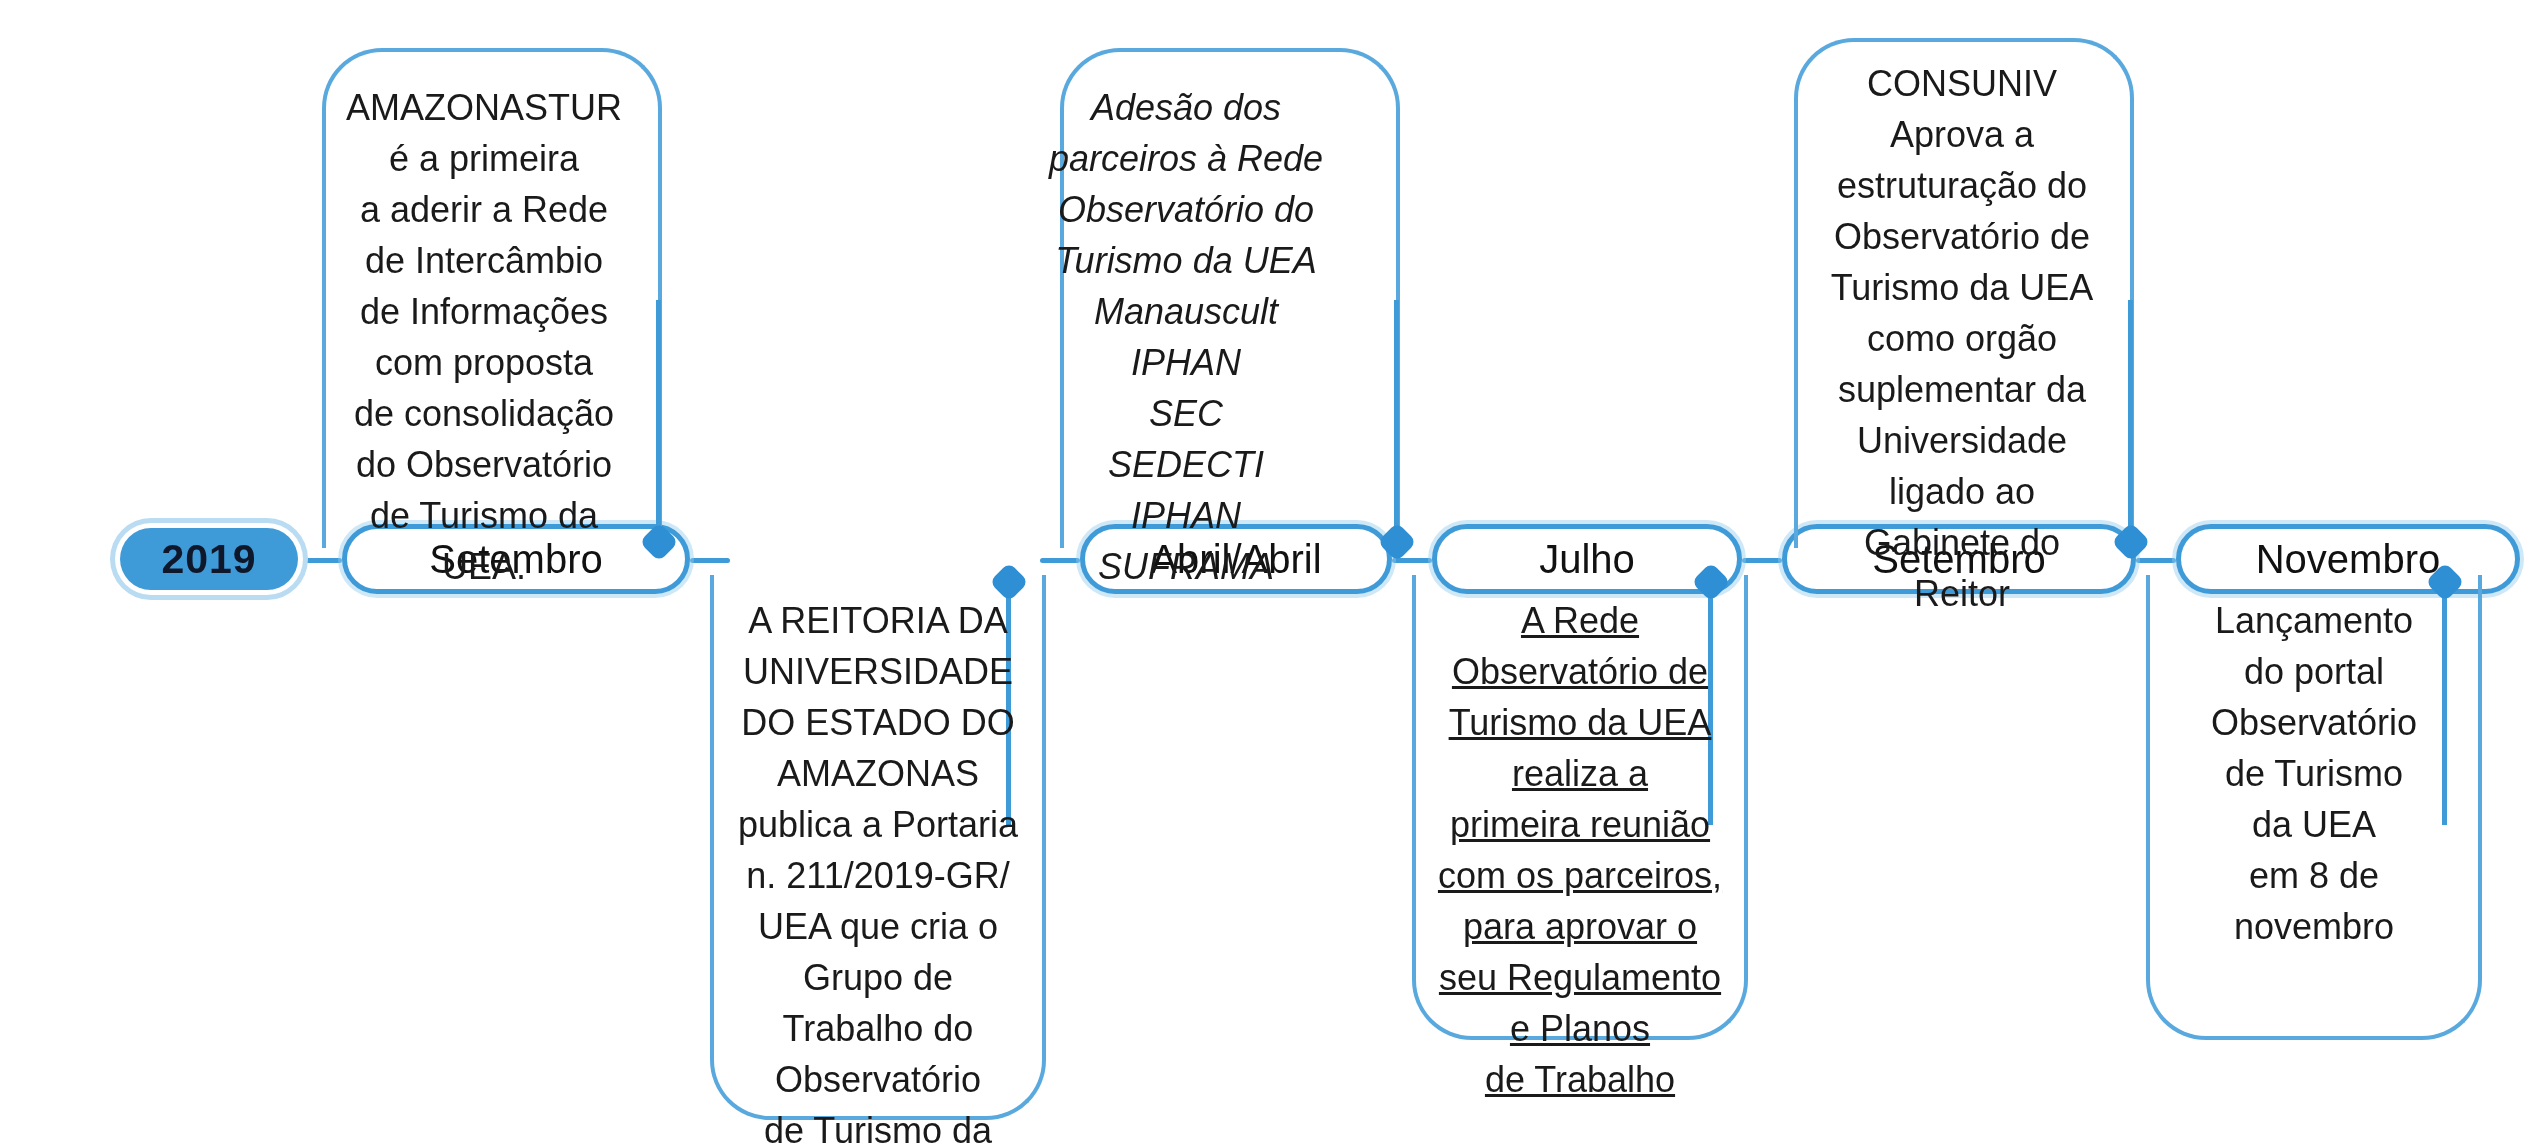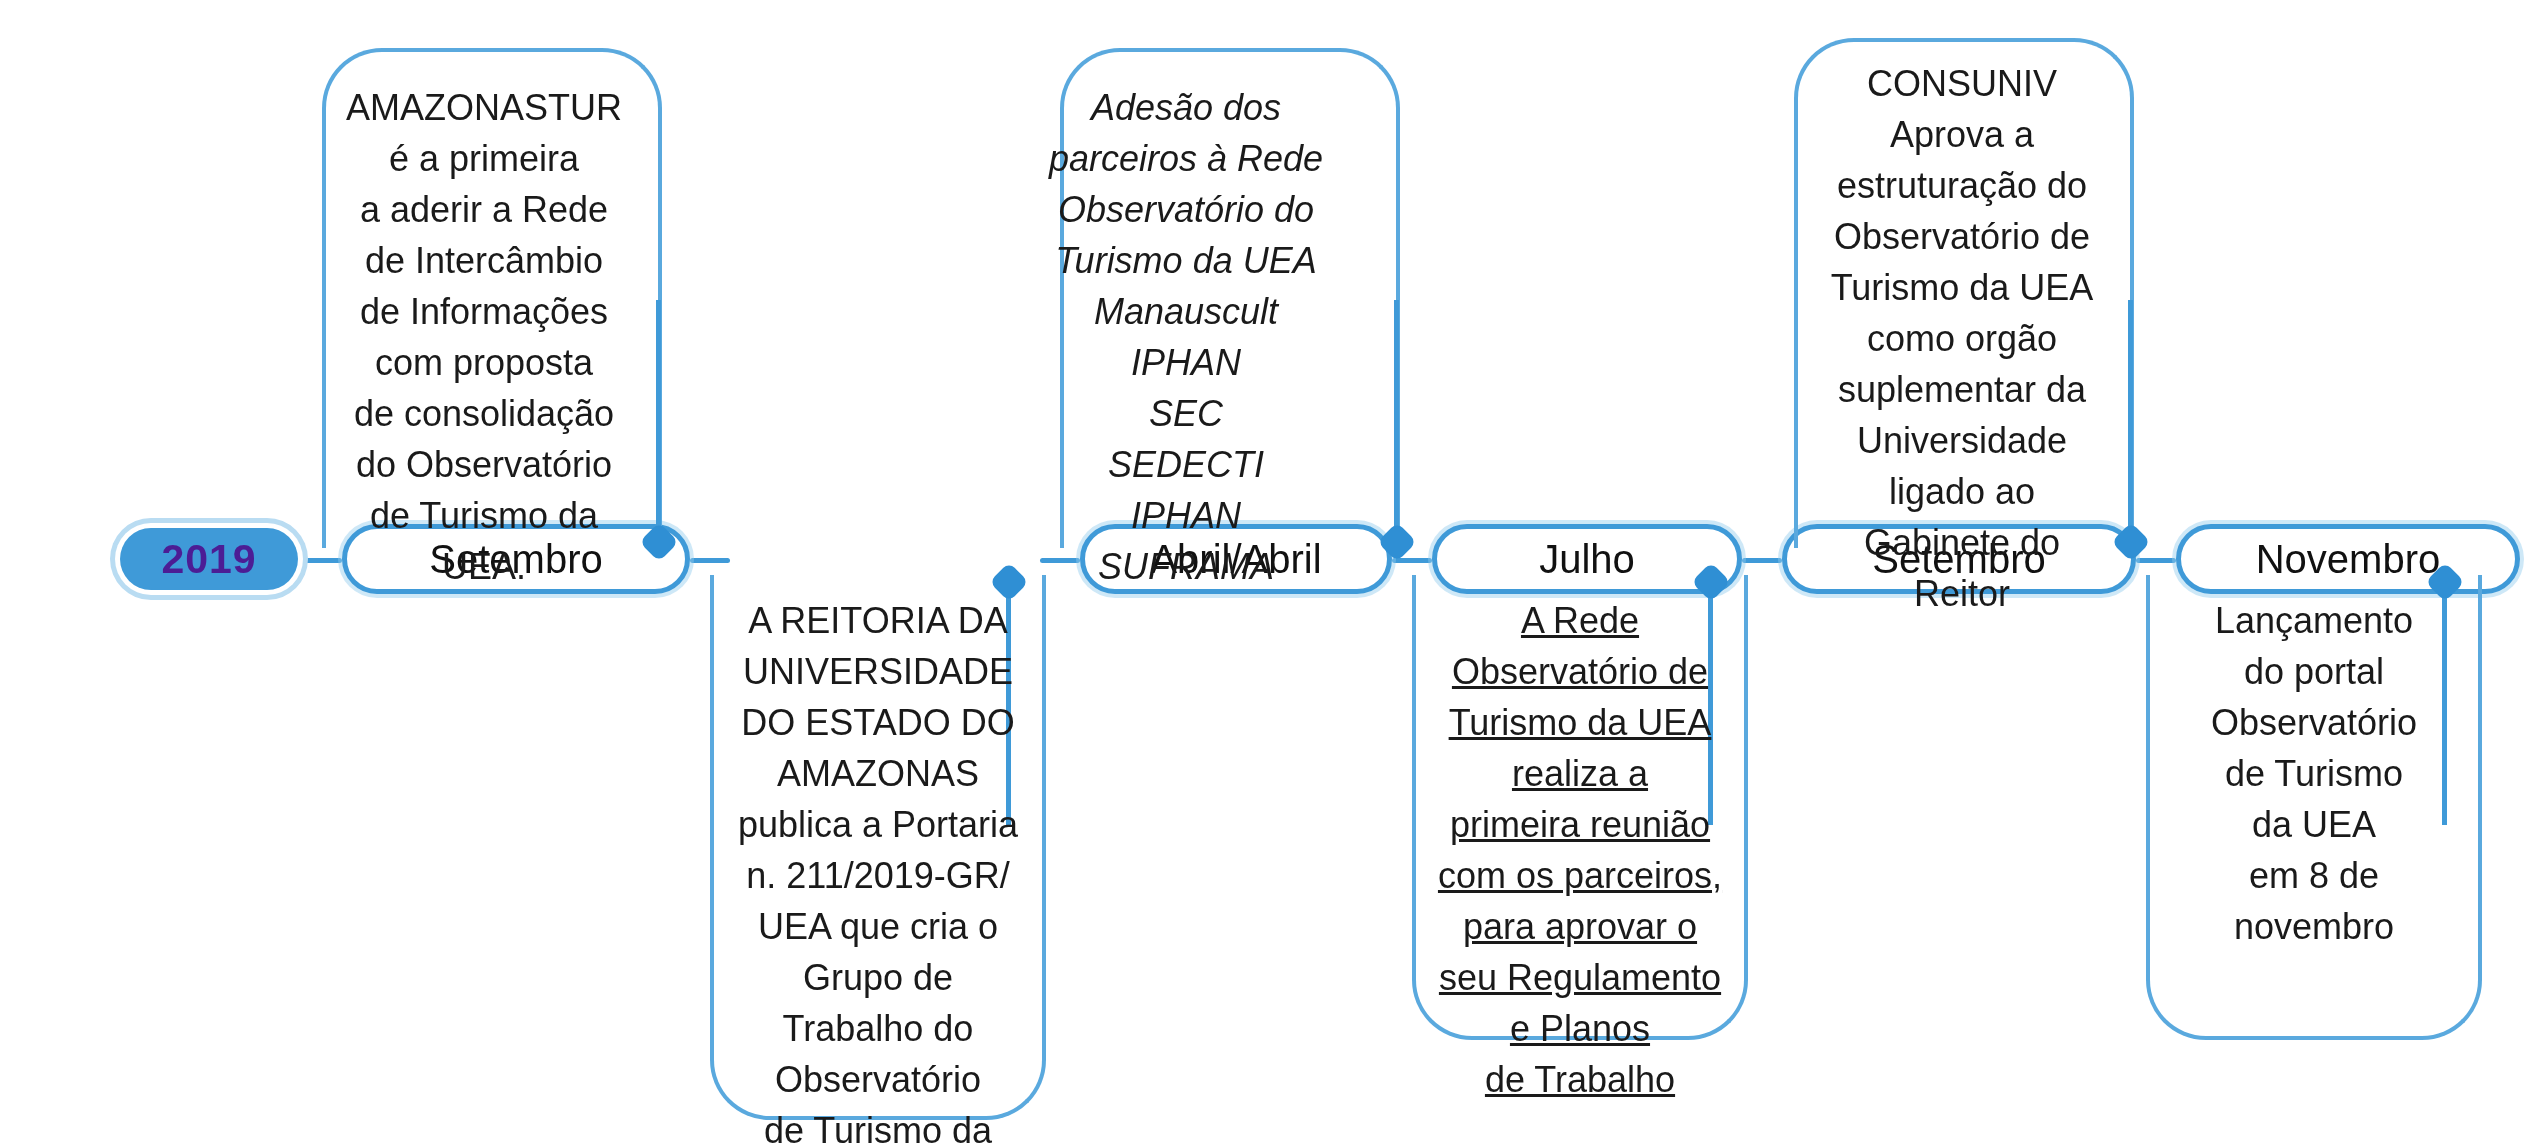--- a/index.html
+++ b/index.html
@@ -14,21 +14,21 @@
   
   .rail-seg{position:absolute;height:5px;background:#3f9ad8;border-radius:3px;}
 
   
   .year-badge{
     position:absolute;
     display:flex;align-items:center;justify-content:center;
     border-radius:999px;
     background:#3f9ad8;
     box-shadow:0 0 0 5px #ffffff, 0 0 0 10px #b9dcf2;
-    color:#4c1d95;
+    color:#0f172a;
     font-size:41px;font-weight:700;letter-spacing:1px;
   }
 
   
   .pill{
     position:absolute;
     display:flex;align-items:center;justify-content:center;
     box-sizing:border-box;
     border:5px solid #3f9ad8;
     border-radius:999px;

